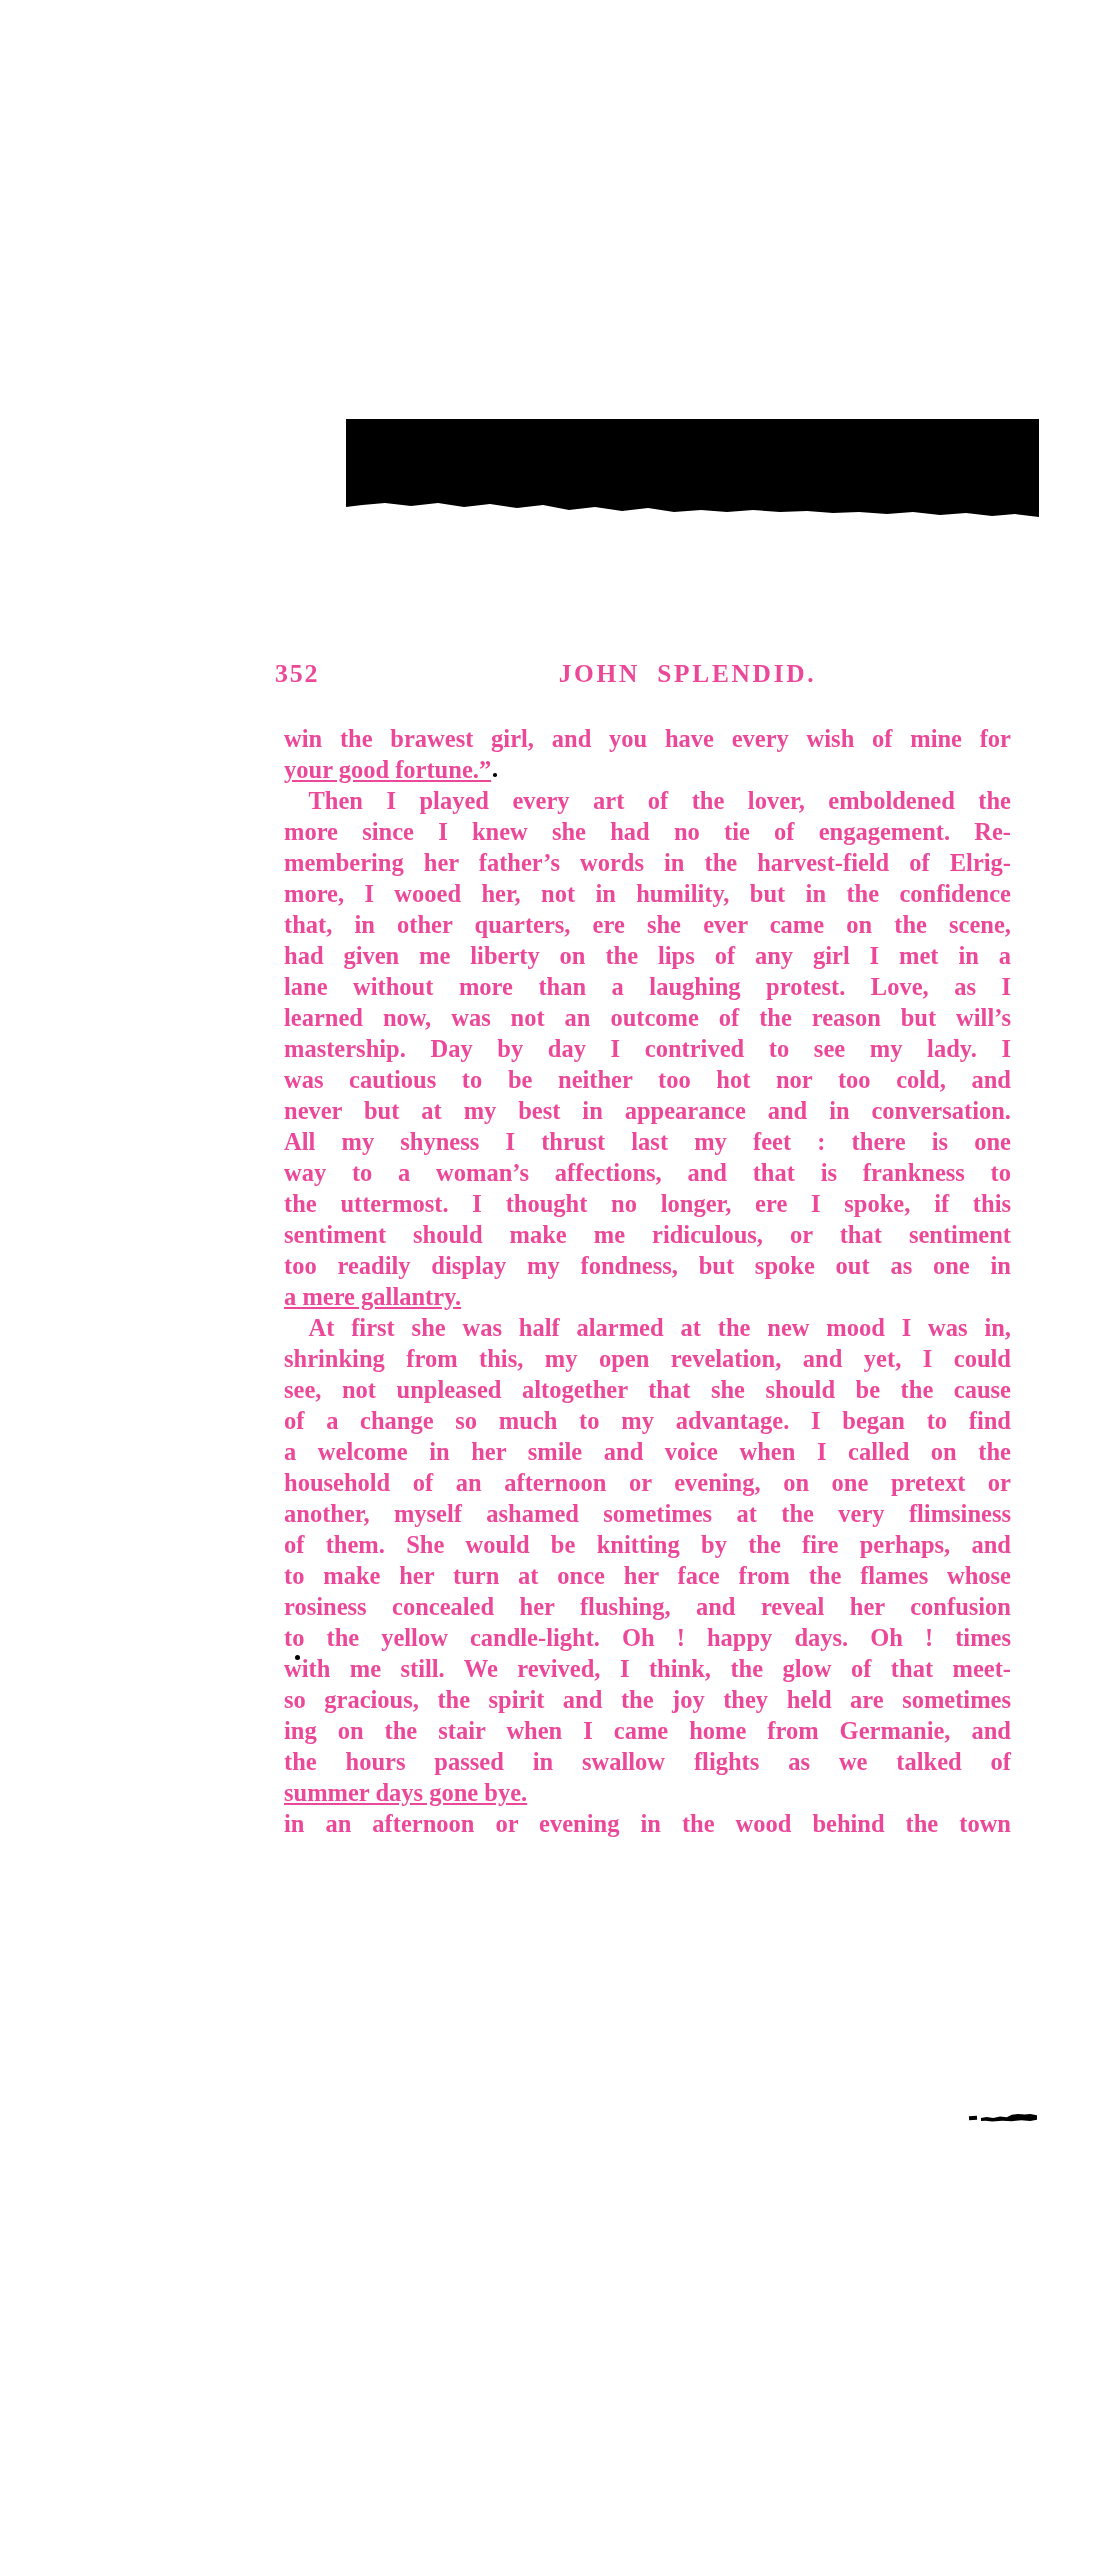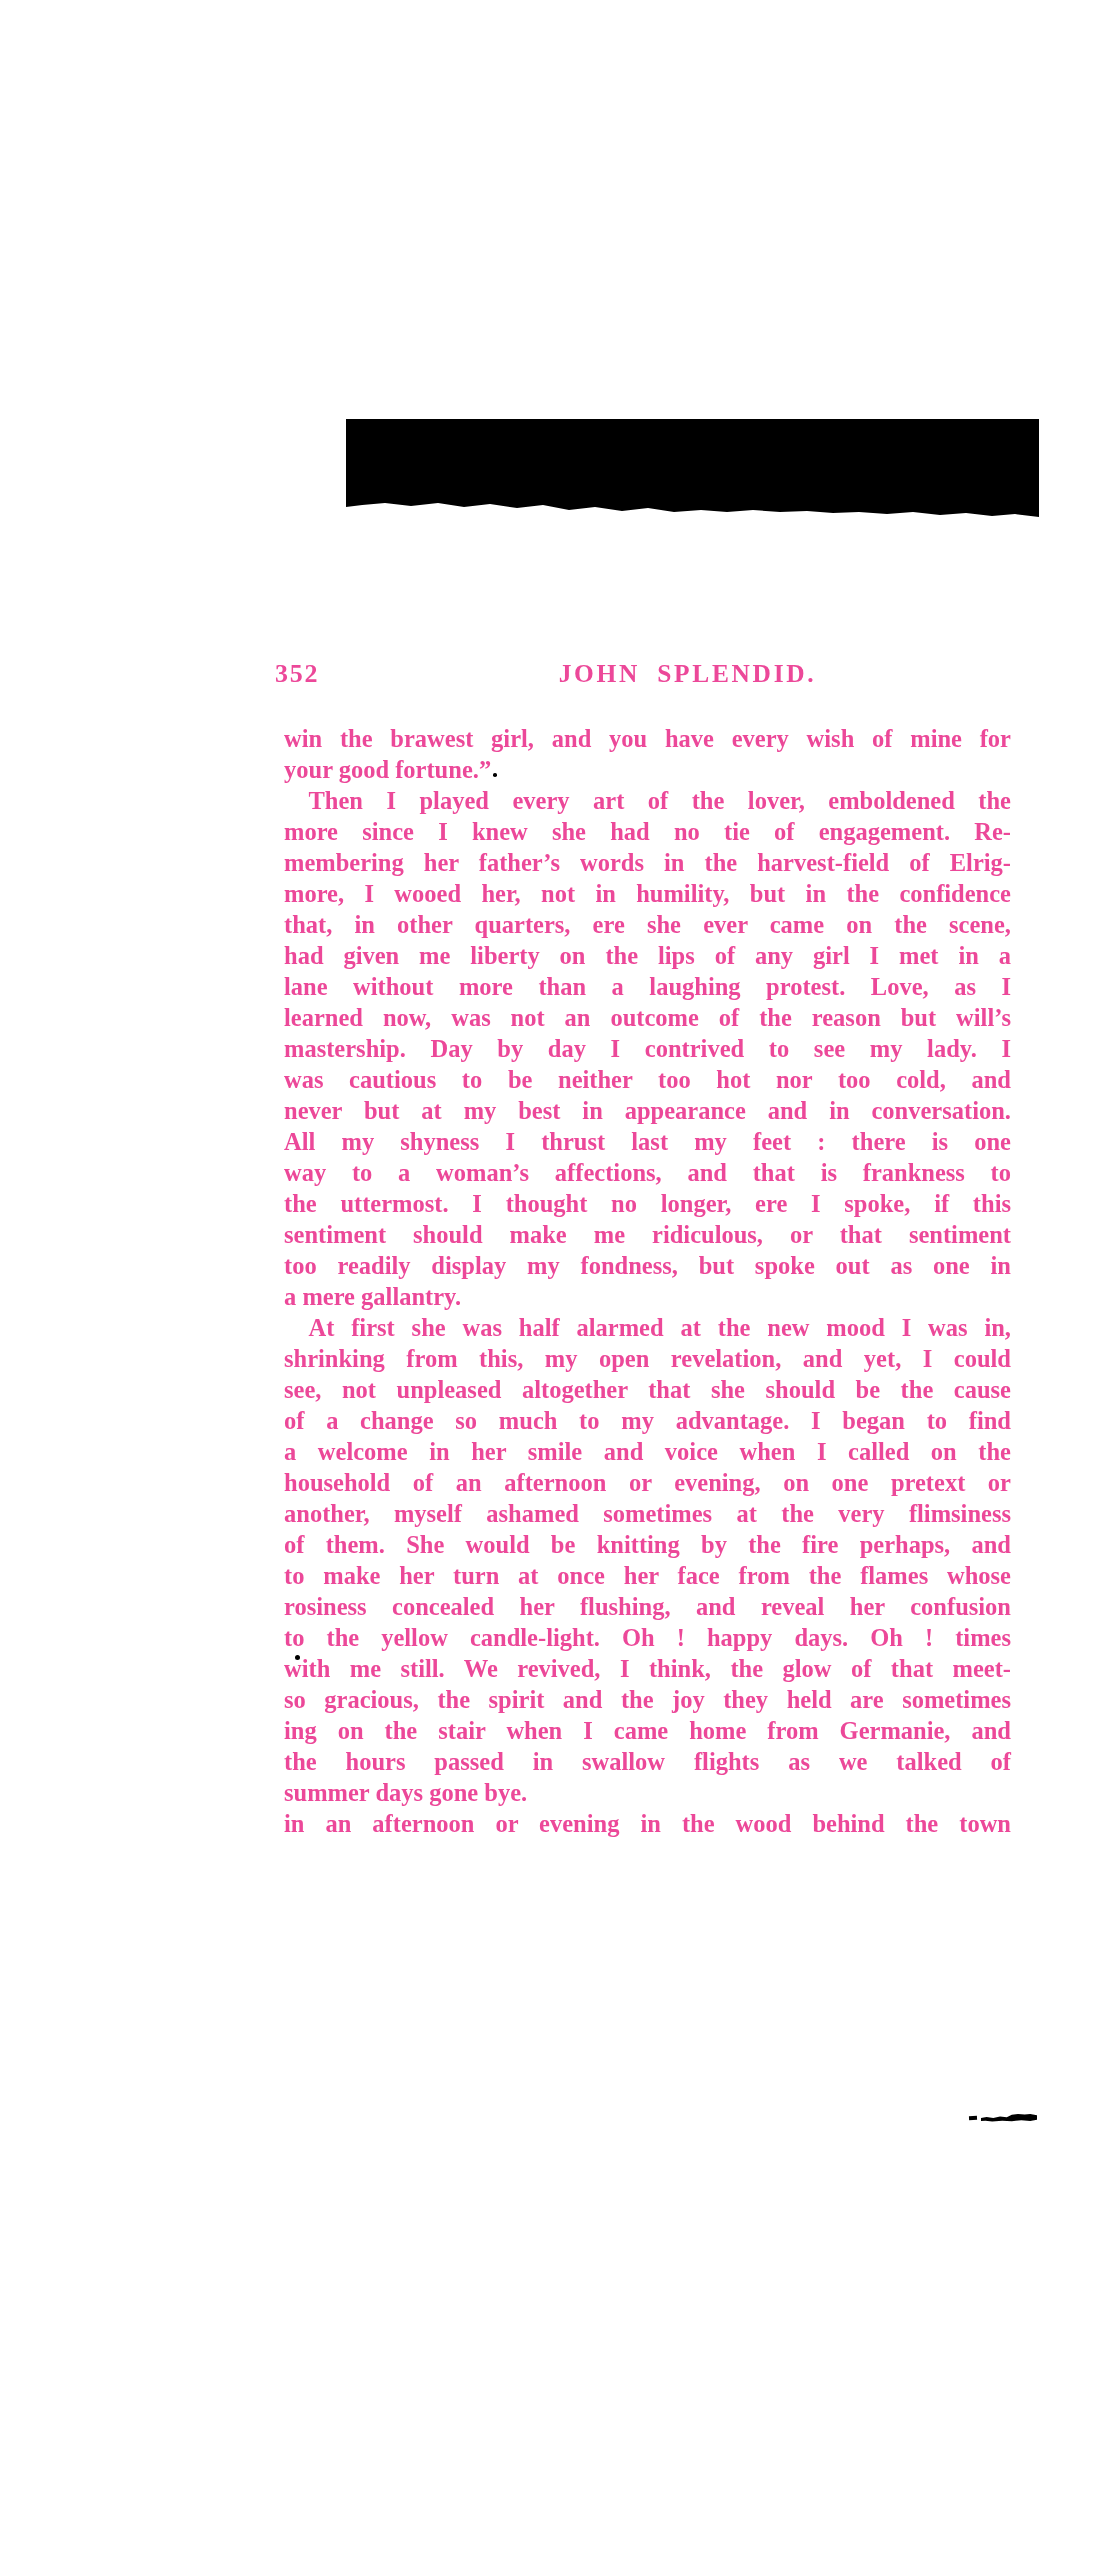--- a/index.html
+++ b/index.html
@@ -58,21 +58,21 @@
     font-size: 24.5px;
     font-weight: bold;
   }
   .line {
     height: 31px;
     line-height: 31px;
     text-align: justify;
     text-align-last: justify;
     white-space: nowrap;
   }
-  .line.short { text-align: right; text-align-last: left; }
+  .line.short { text-align: right; text-align-last: left; text-decoration: underline; }
   .line.indent { text-indent: 24.5px; }
   
   .speck { position: absolute; background: #000; border-radius: 50%; }
   .speck-1 { left: 493px; top: 773px; width: 3.6px; height: 3.6px; }
   .speck-2 { left: 295px; top: 1655px; width: 5.4px; height: 5.4px; }
   
   .smudge-dash {
     position: absolute;
     left: 969px; top: 2116px;
     width: 8.2px; height: 3.6px;

